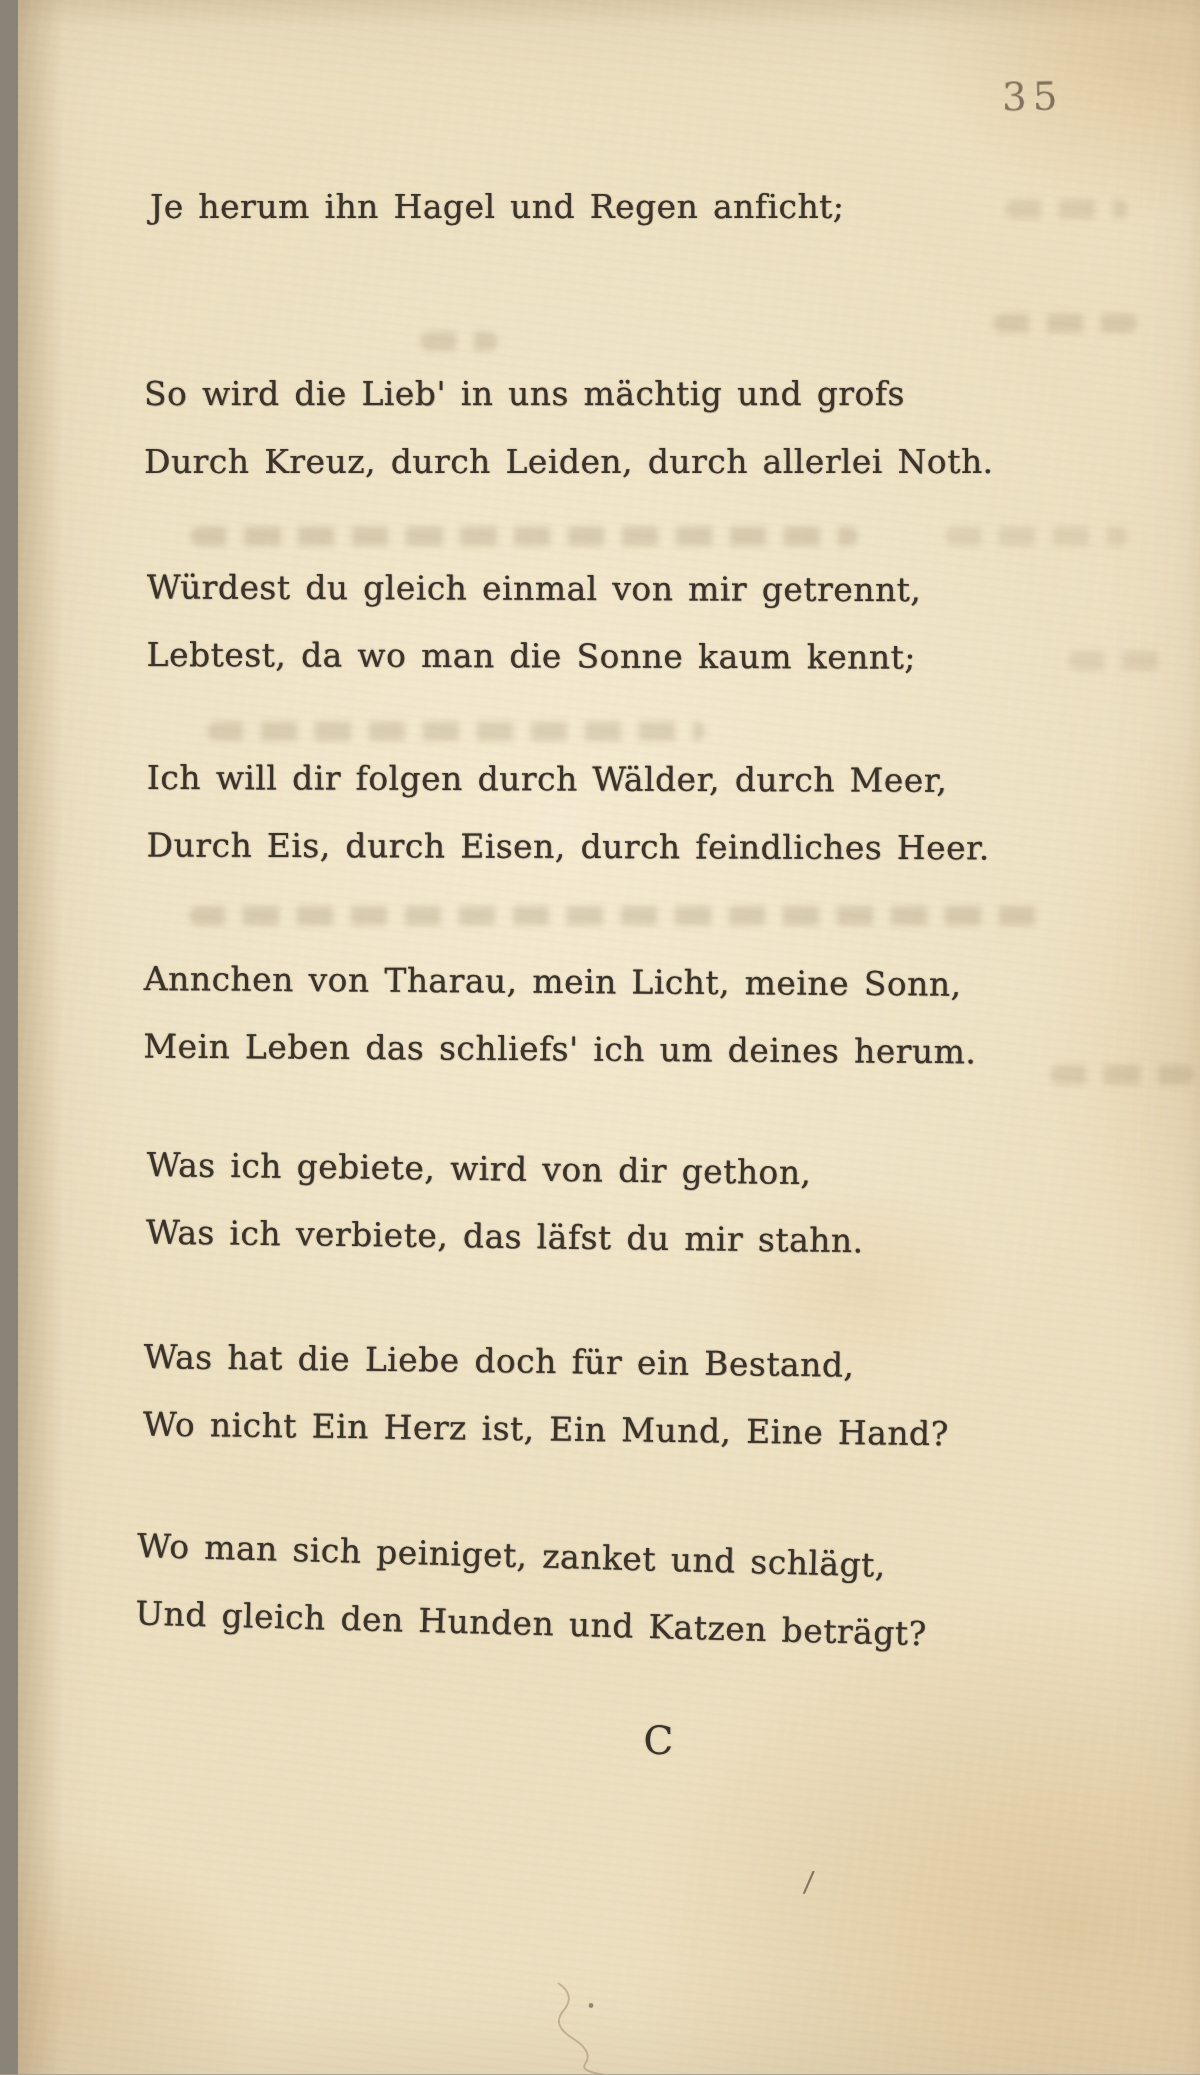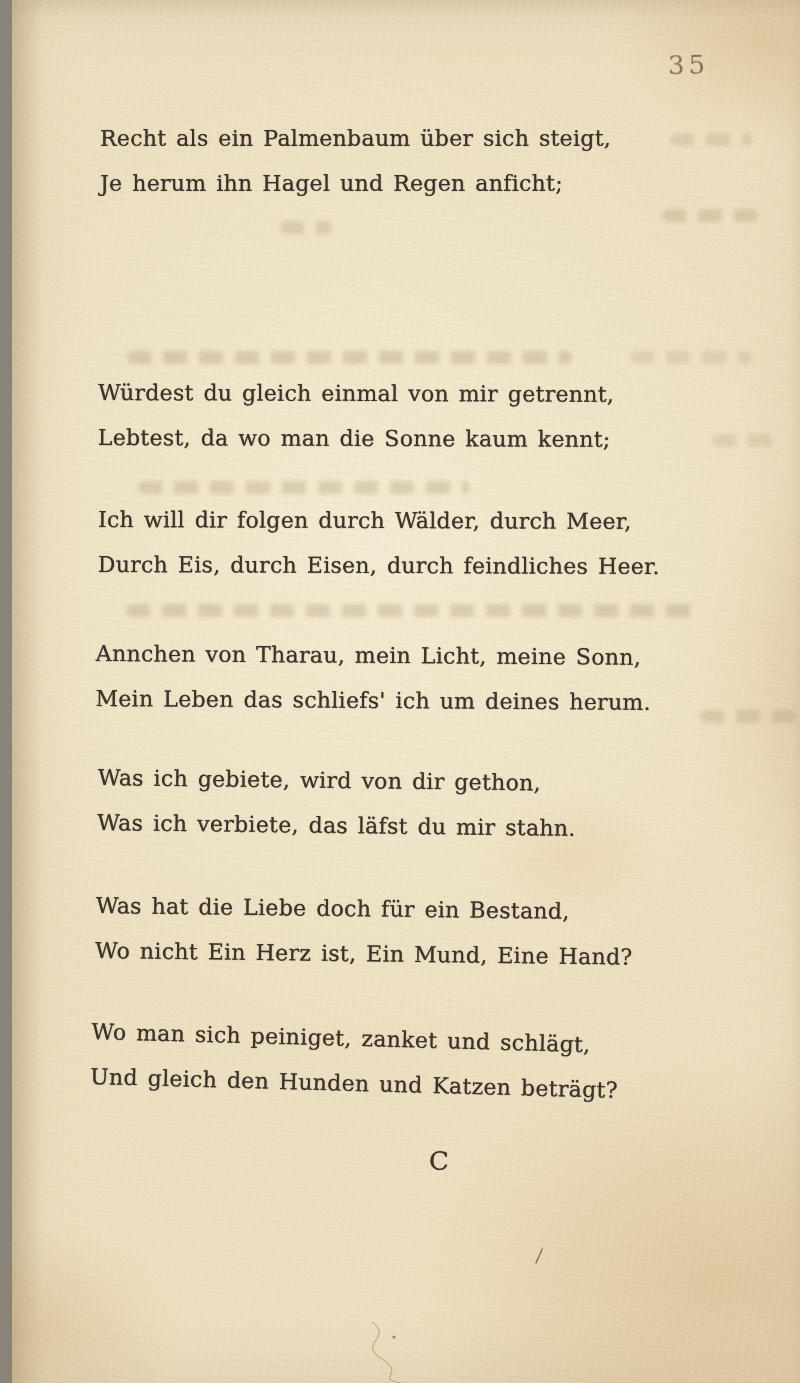--- a/index.html
+++ b/index.html
@@ -104,24 +104,27 @@
   <div class="smudge" style="left:115px; top:351px; width:445px; opacity:.42;"></div>
   <div class="smudge" style="left:618px; top:351px; width:122px; opacity:.28;"></div>
   <div class="smudge" style="left:126px; top:481px; width:332px; opacity:.40;"></div>
   <div class="smudge" style="left:700px; top:434px; width:62px;  opacity:.28;"></div>
   <div class="smudge" style="left:114px; top:604px; width:576px; opacity:.42;"></div>
   <div class="smudge" style="left:688px; top:710px; width:96px;  opacity:.36;"></div>
 
   <div class="page-number">35</div>
 
   <div class="stanza s1">
-    <p class="line">Recht als ein Palmenbaum über sich steigt,</p>
     <p class="line">Je herum ihn Hagel und Regen anficht;</p>
   </div>
 
+  <div class="stanza s2">
+    <p class="line">So wird die Lieb' in uns mächtig und grofs</p>
+    <p class="line">Durch Kreuz, durch Leiden, durch allerlei Noth.</p>
+  </div>
 
   <div class="stanza s3">
     <p class="line">Würdest du gleich einmal von mir getrennt,</p>
     <p class="line">Lebtest, da wo man die Sonne kaum kennt;</p>
   </div>
 
   <div class="stanza s4">
     <p class="line">Ich will dir folgen durch Wälder, durch Meer,</p>
     <p class="line">Durch Eis, durch Eisen, durch feindliches Heer.</p>
   </div>

